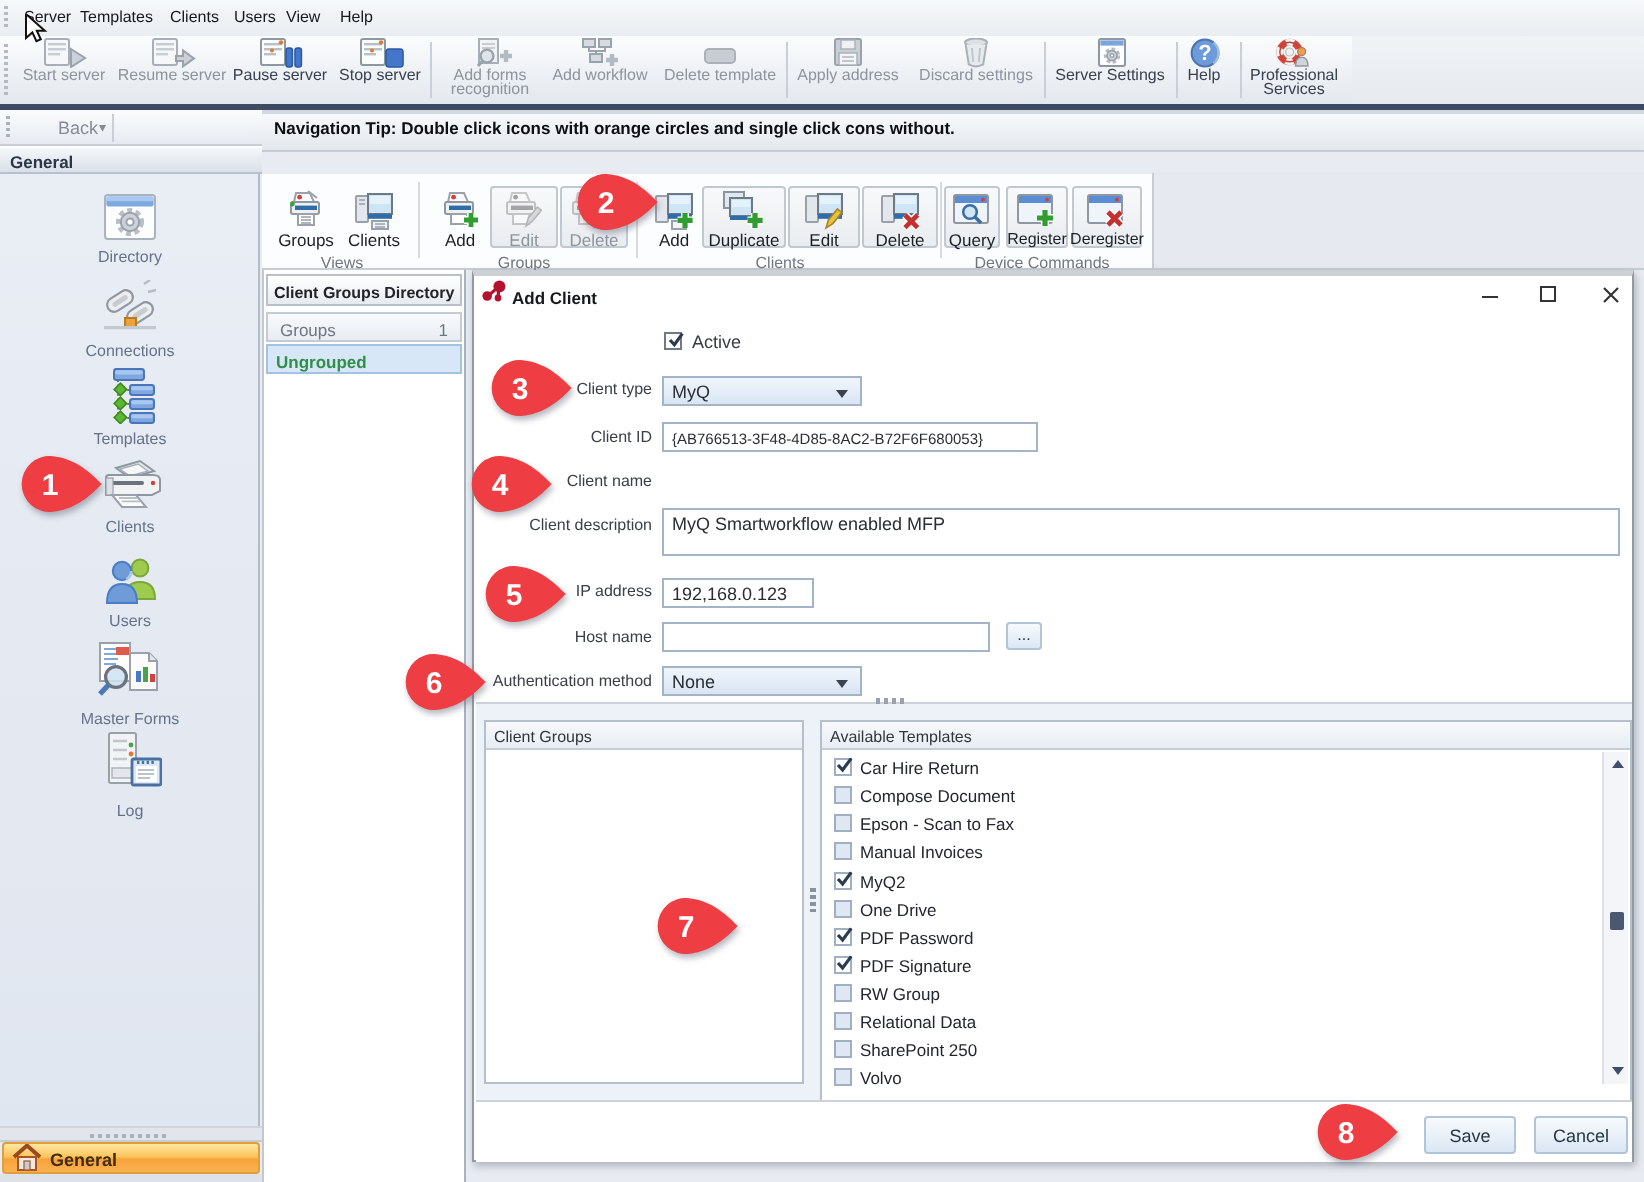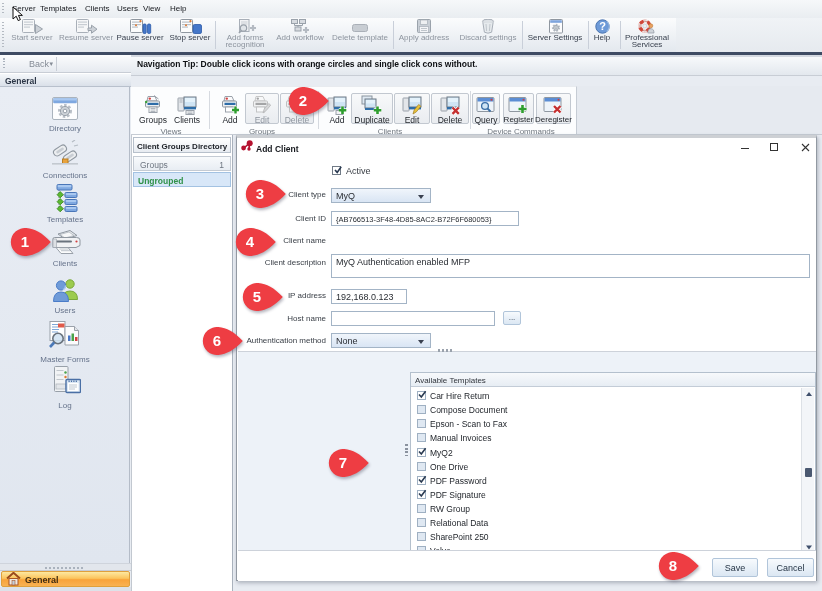--- a/index.html
+++ b/index.html
@@ -177,39 +177,44 @@
   <div class="lbl" style="right:490px;top:176px">Host name</div>
   <div class="lbl" style="right:490px;top:198px">Authentication method</div>
   <div class="combo" style="left:94px;top:50px;width:100px;height:15px">
       <span>MyQ</span>
       <i class="arr"></i>
     </div>
   <div class="fld" style="left:94px;top:73px;width:188px;height:15px">
       <span style="font-size:7.5px;top:3px">{AB766513-3F48-4D85-8AC2-B72F6F680053}</span>
     </div>
   <div class="fld" style="left:94px;top:116px;width:479px;height:24px">
-      <span>MyQ Authentication enabled MFP</span>
+      <span>MyQ Smartworkflow enabled MFP</span>
     </div>
   <div class="fld" style="left:94px;top:151px;width:76px;height:15px">
       <span>192,168.0.123</span>
     </div>
   <div class="fld" style="left:94px;top:173px;width:164px;height:15px"></div>
   <div class="btn" style="left:266px;top:173px;width:18px;height:14px;line-height:11px;font-size:8px">...</div>
   <div class="combo" style="left:94px;top:195px;width:100px;height:15px">
       <span>None</span>
       <i class="arr"></i>
     </div>
   <div style="position:absolute;left:95px;top:28px;width:9px;height:9px;border:1px solid #707a86;background:#fff"></div>
   <svg style="position:absolute;left:95.5px;top:26.5px" width="10" height="10" viewBox="0 0 10 10">
       <path d="M2 5 L4.2 7.4 L8.2 1.8" stroke="#2b3b52" stroke-width="1.6" fill="none"></path>
     </svg>
   <div style="position:absolute;left:109px;top:28px;font-size:9px;color:#383d44">Active</div>
   <div id="grparea">
       <div style="position:absolute;left:200px;top:-3px;width:14px;height:3px;background:repeating-linear-gradient(90deg,#9aa2ad 0,#9aa2ad 2px,transparent 2px,transparent 4px)"></div>
-    <div class="gbox" style="left:172px;top:20px;width:406px;height:204px">
+    <div class="gbox" style="left:4px;top:8px;width:160px;height:182px">
+        <div class="gboxhdr">
+          <span>Client Groups</span>
+        </div>
+      </div>
+    <div class="gbox" style="left:172px;top:8px;width:406px;height:204px">
       <div class="gboxhdr">
           <span>Available Templates</span>
         </div>
       <div class="cb on" style="left:6px;top:18px"></div>
         <svg style="position:absolute;left:6px;top:16px" width="11" height="11" viewBox="0 0 11 11">
           <path d="M2 5.5 L4.3 8 L8.6 2.2" stroke="#2b3b52" stroke-width="1.6" fill="none"></path>
         </svg>
         <div class="chkrow" style="left:19px;top:18px">Car Hire Return</div>
       <div class="cb" style="left:6px;top:32px"></div>
         <div class="chkrow" style="left:19px;top:32px">Compose Document</div>

